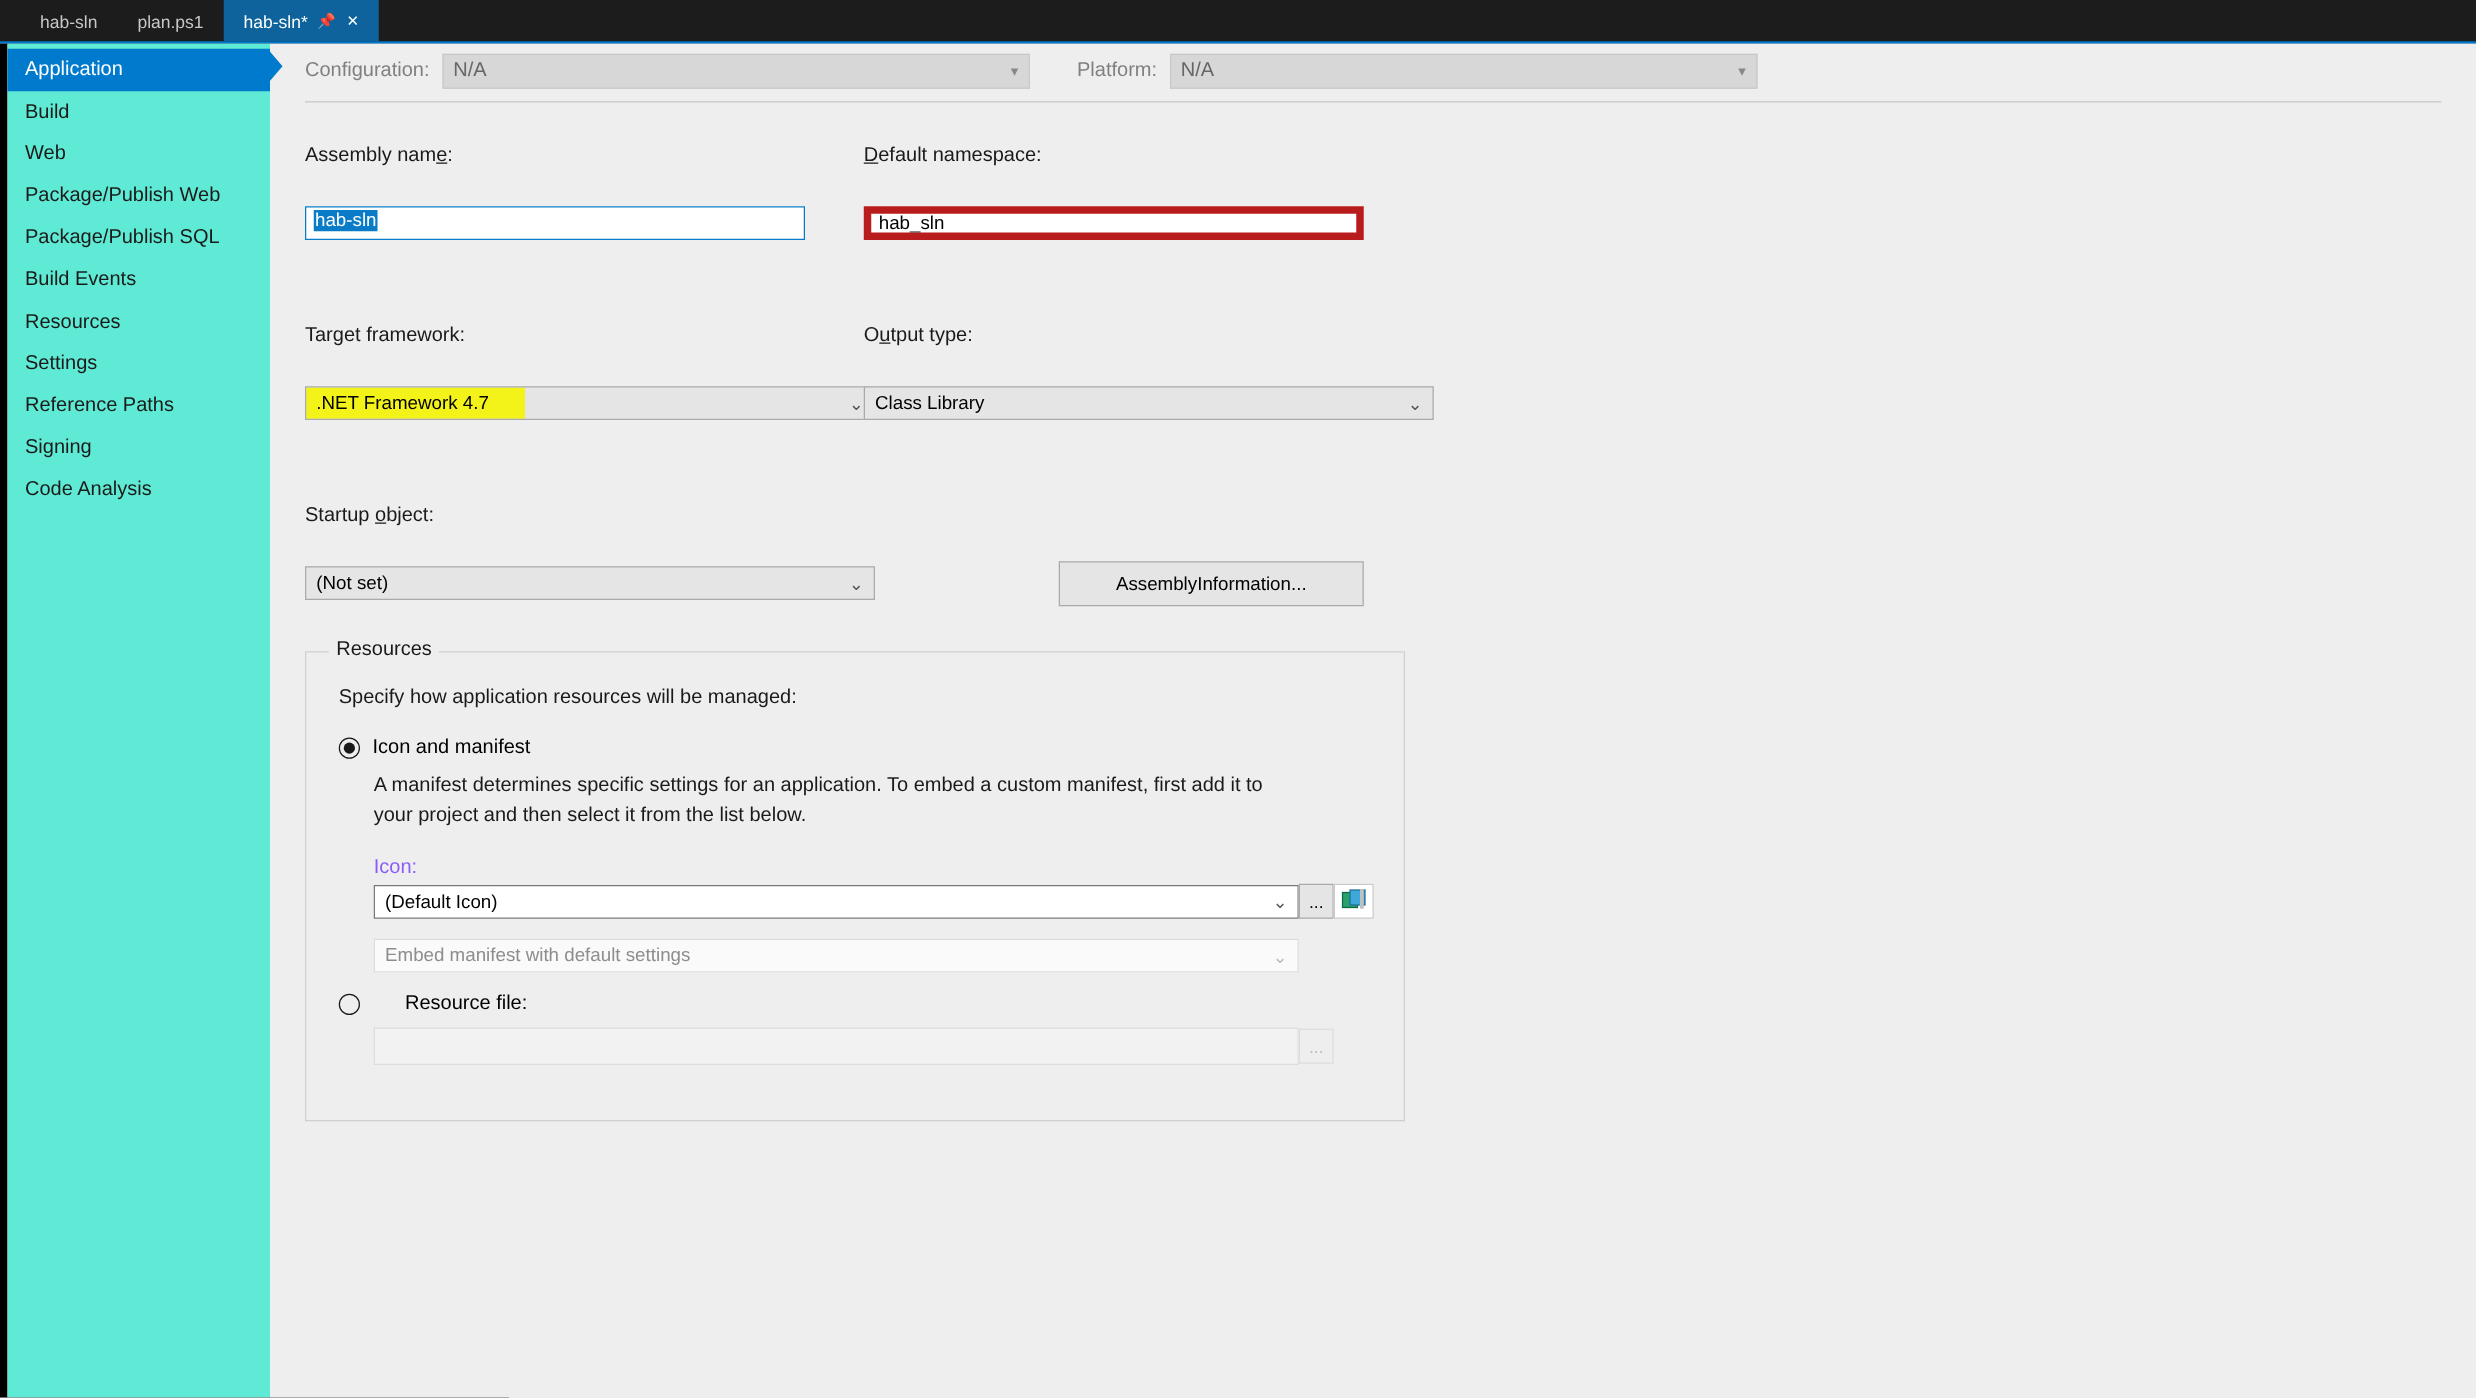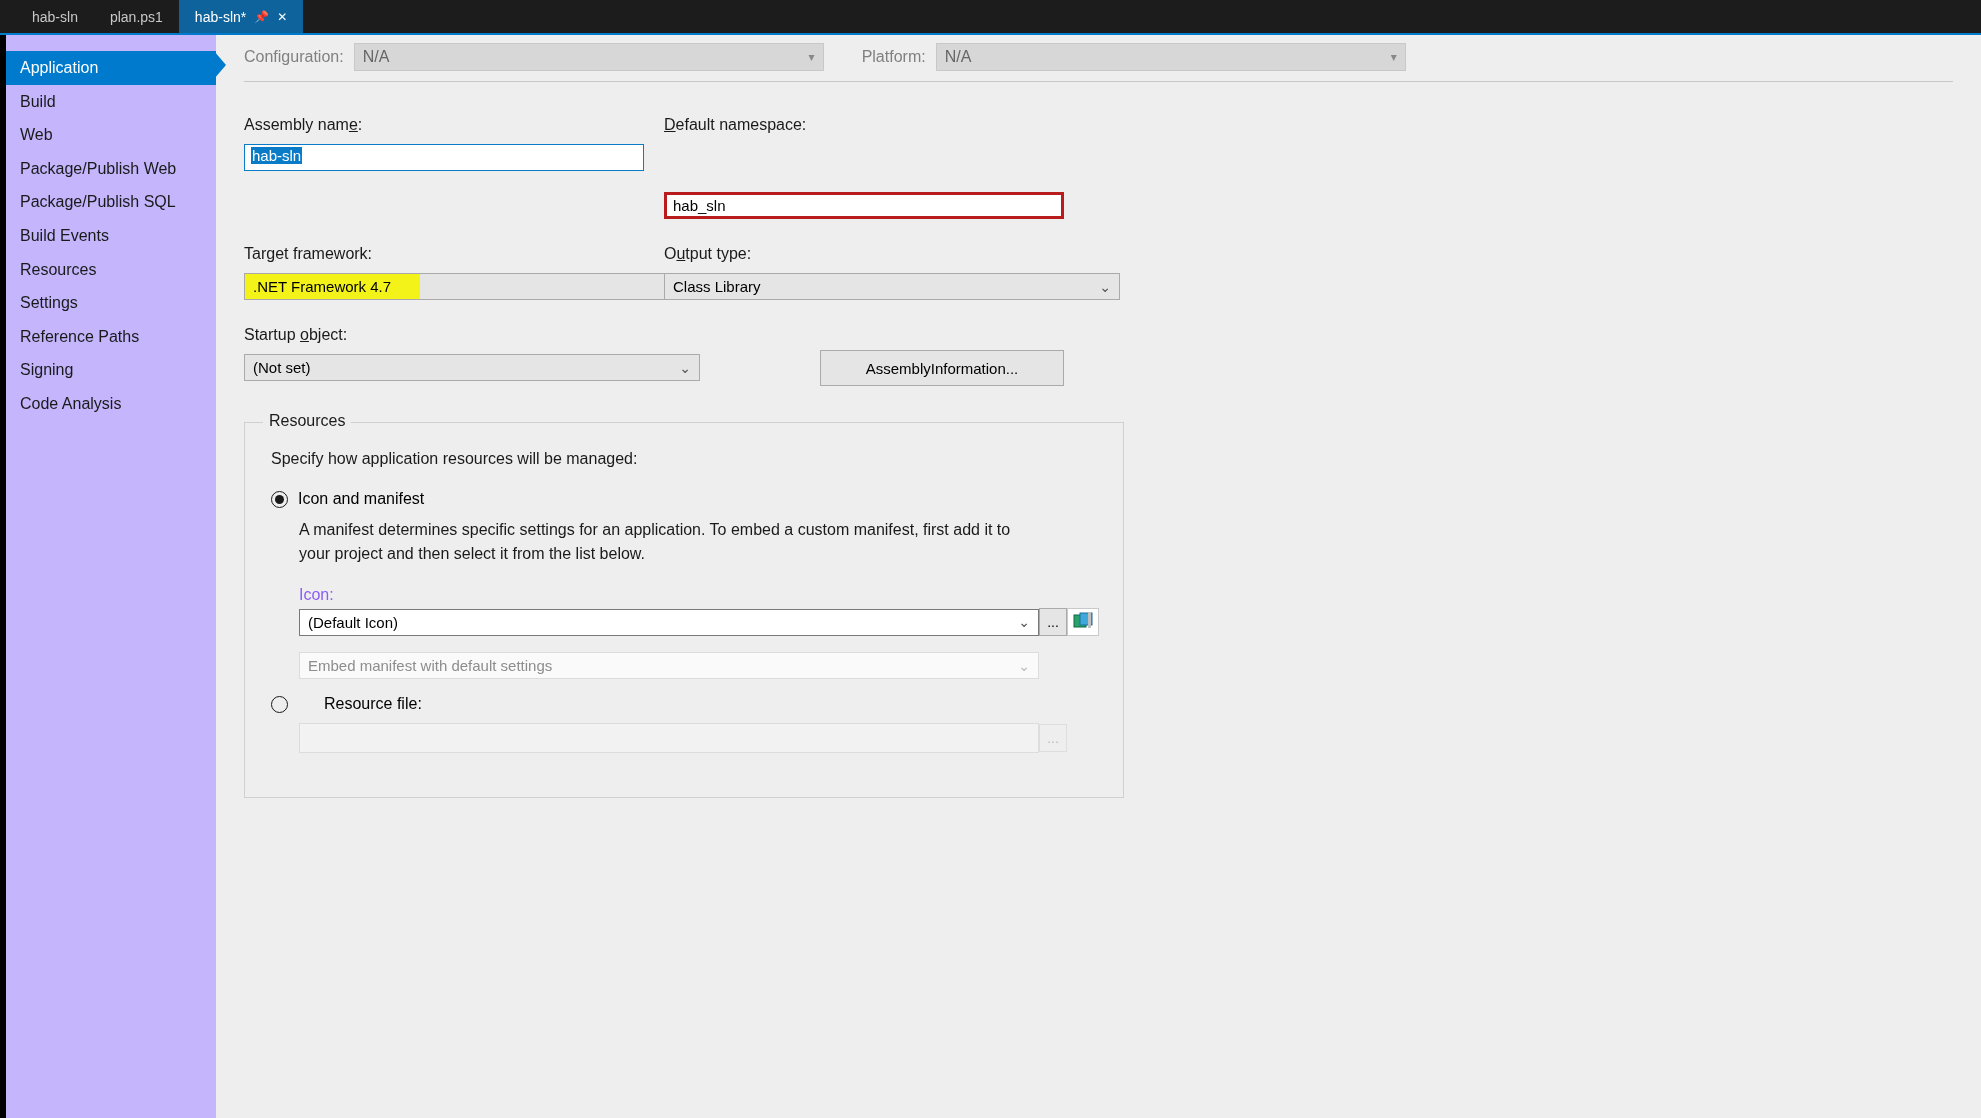--- a/index.html
+++ b/index.html
@@ -41,22 +41,22 @@
   
   .workspace {
     display: flex;
     height: calc(100% - 35px);
     background: #eeeeee;
     border-left: 6px solid #000;
   }
   
   .side-tabs {
     width: 210px;
-    background: #c4b5fd;
-    padding-top: 16px;
+    background: #5eead4;
+    padding-top: 4px;
   }
   .side-tab {
     font-size: 16px;
     padding: 4px 14px;
     color: #1a1a1a;
     cursor: pointer;
     line-height: 1.6;
   }
   .side-tab.selected {
     background: #007acc;
@@ -108,37 +108,38 @@
   }
   .sel.config { width: 470px; }
   .sel.platform { width: 470px; }
   .form-grid {
     display: grid;
     grid-template-columns: 420px 420px;
     column-gap: 0;
     row-gap: 6px;
     margin-top: 34px;
     align-items: start;
+    gap: 27px;
   }
   .field-label {
     font-size: 16px;
     color: #1a1a1a;
     margin-bottom: 4px;
   }
   .field-label .ul { text-decoration: underline; }
   .text-input {
     width: 400px;
     height: 27px;
     border: 1px solid #0a7cc7;
     background: #fff;
     padding: 2px 6px;
     font-size: 15px;
     font-family: inherit;
   }
-  .text-input.plain { border: 3px solid #b91c1c; margin-top: 48px; }
+  .text-input.plain { border: 6px solid #b91c1c; }
   .text-input.selected-text {
     background: #fff;
   }
   .text-input.selected-text span {
     background: #0a7cc7;
     color: #fff;
     padding: 0 1px;
   }
   .combo {
     width: 456px;

